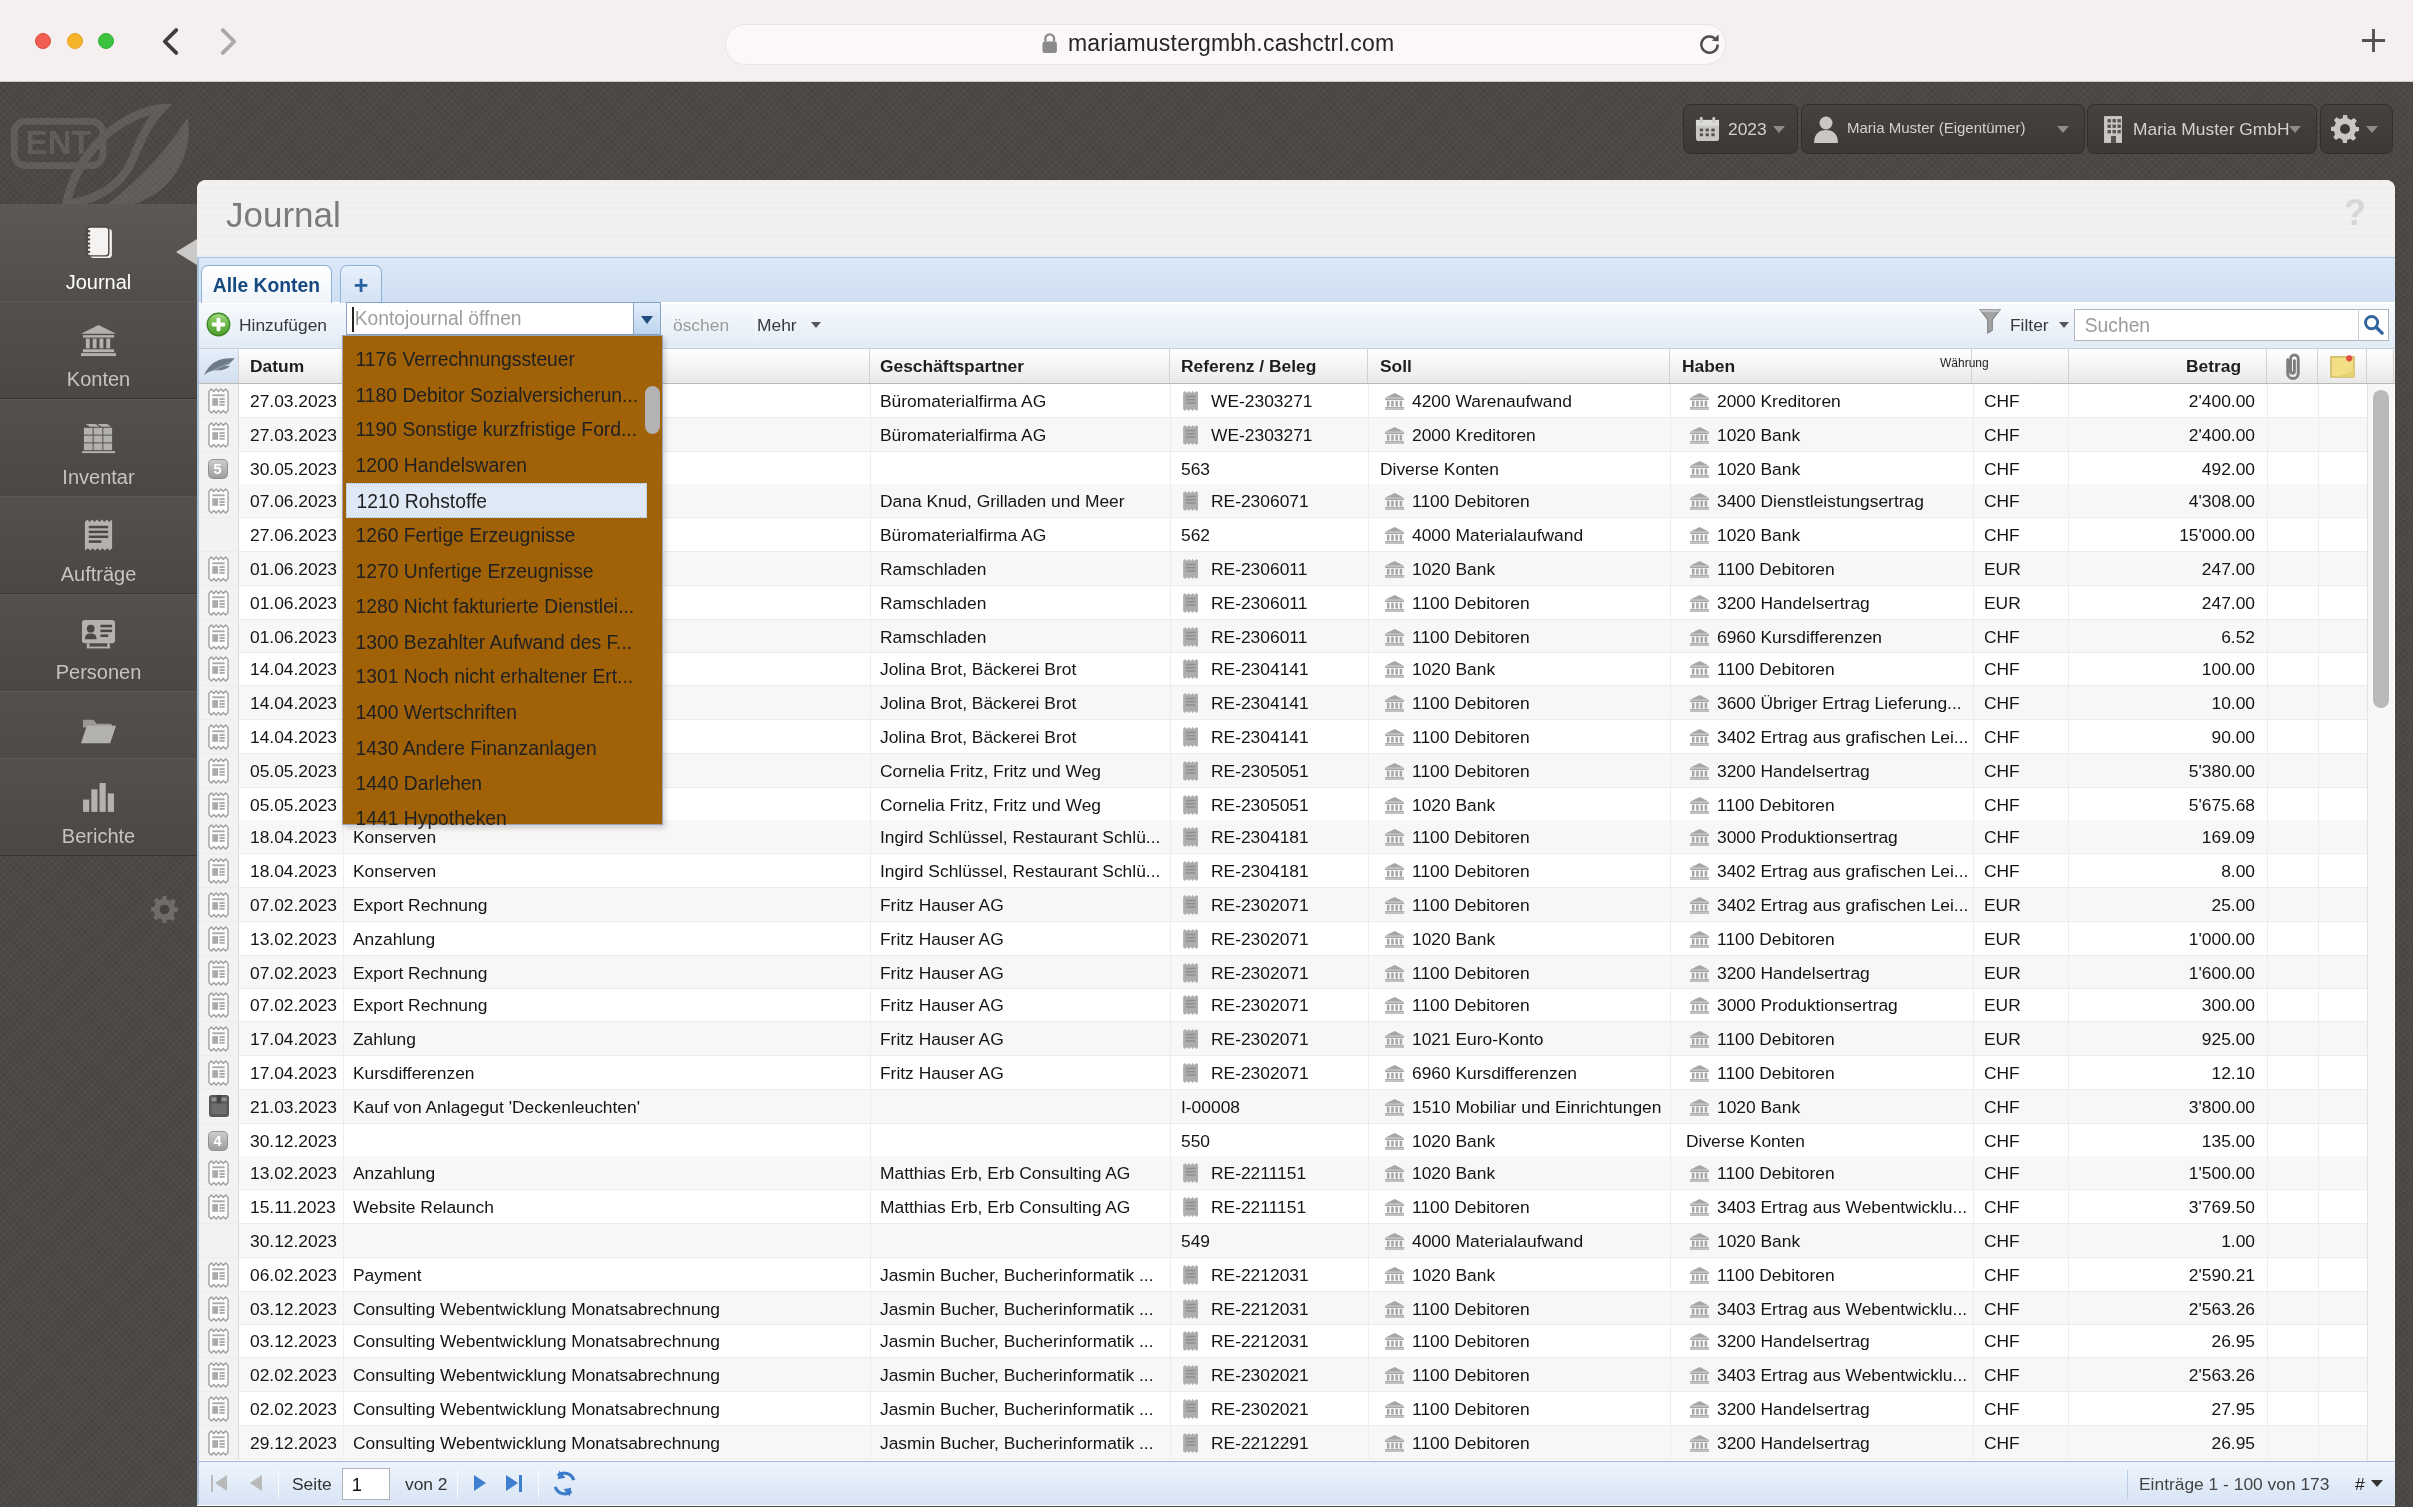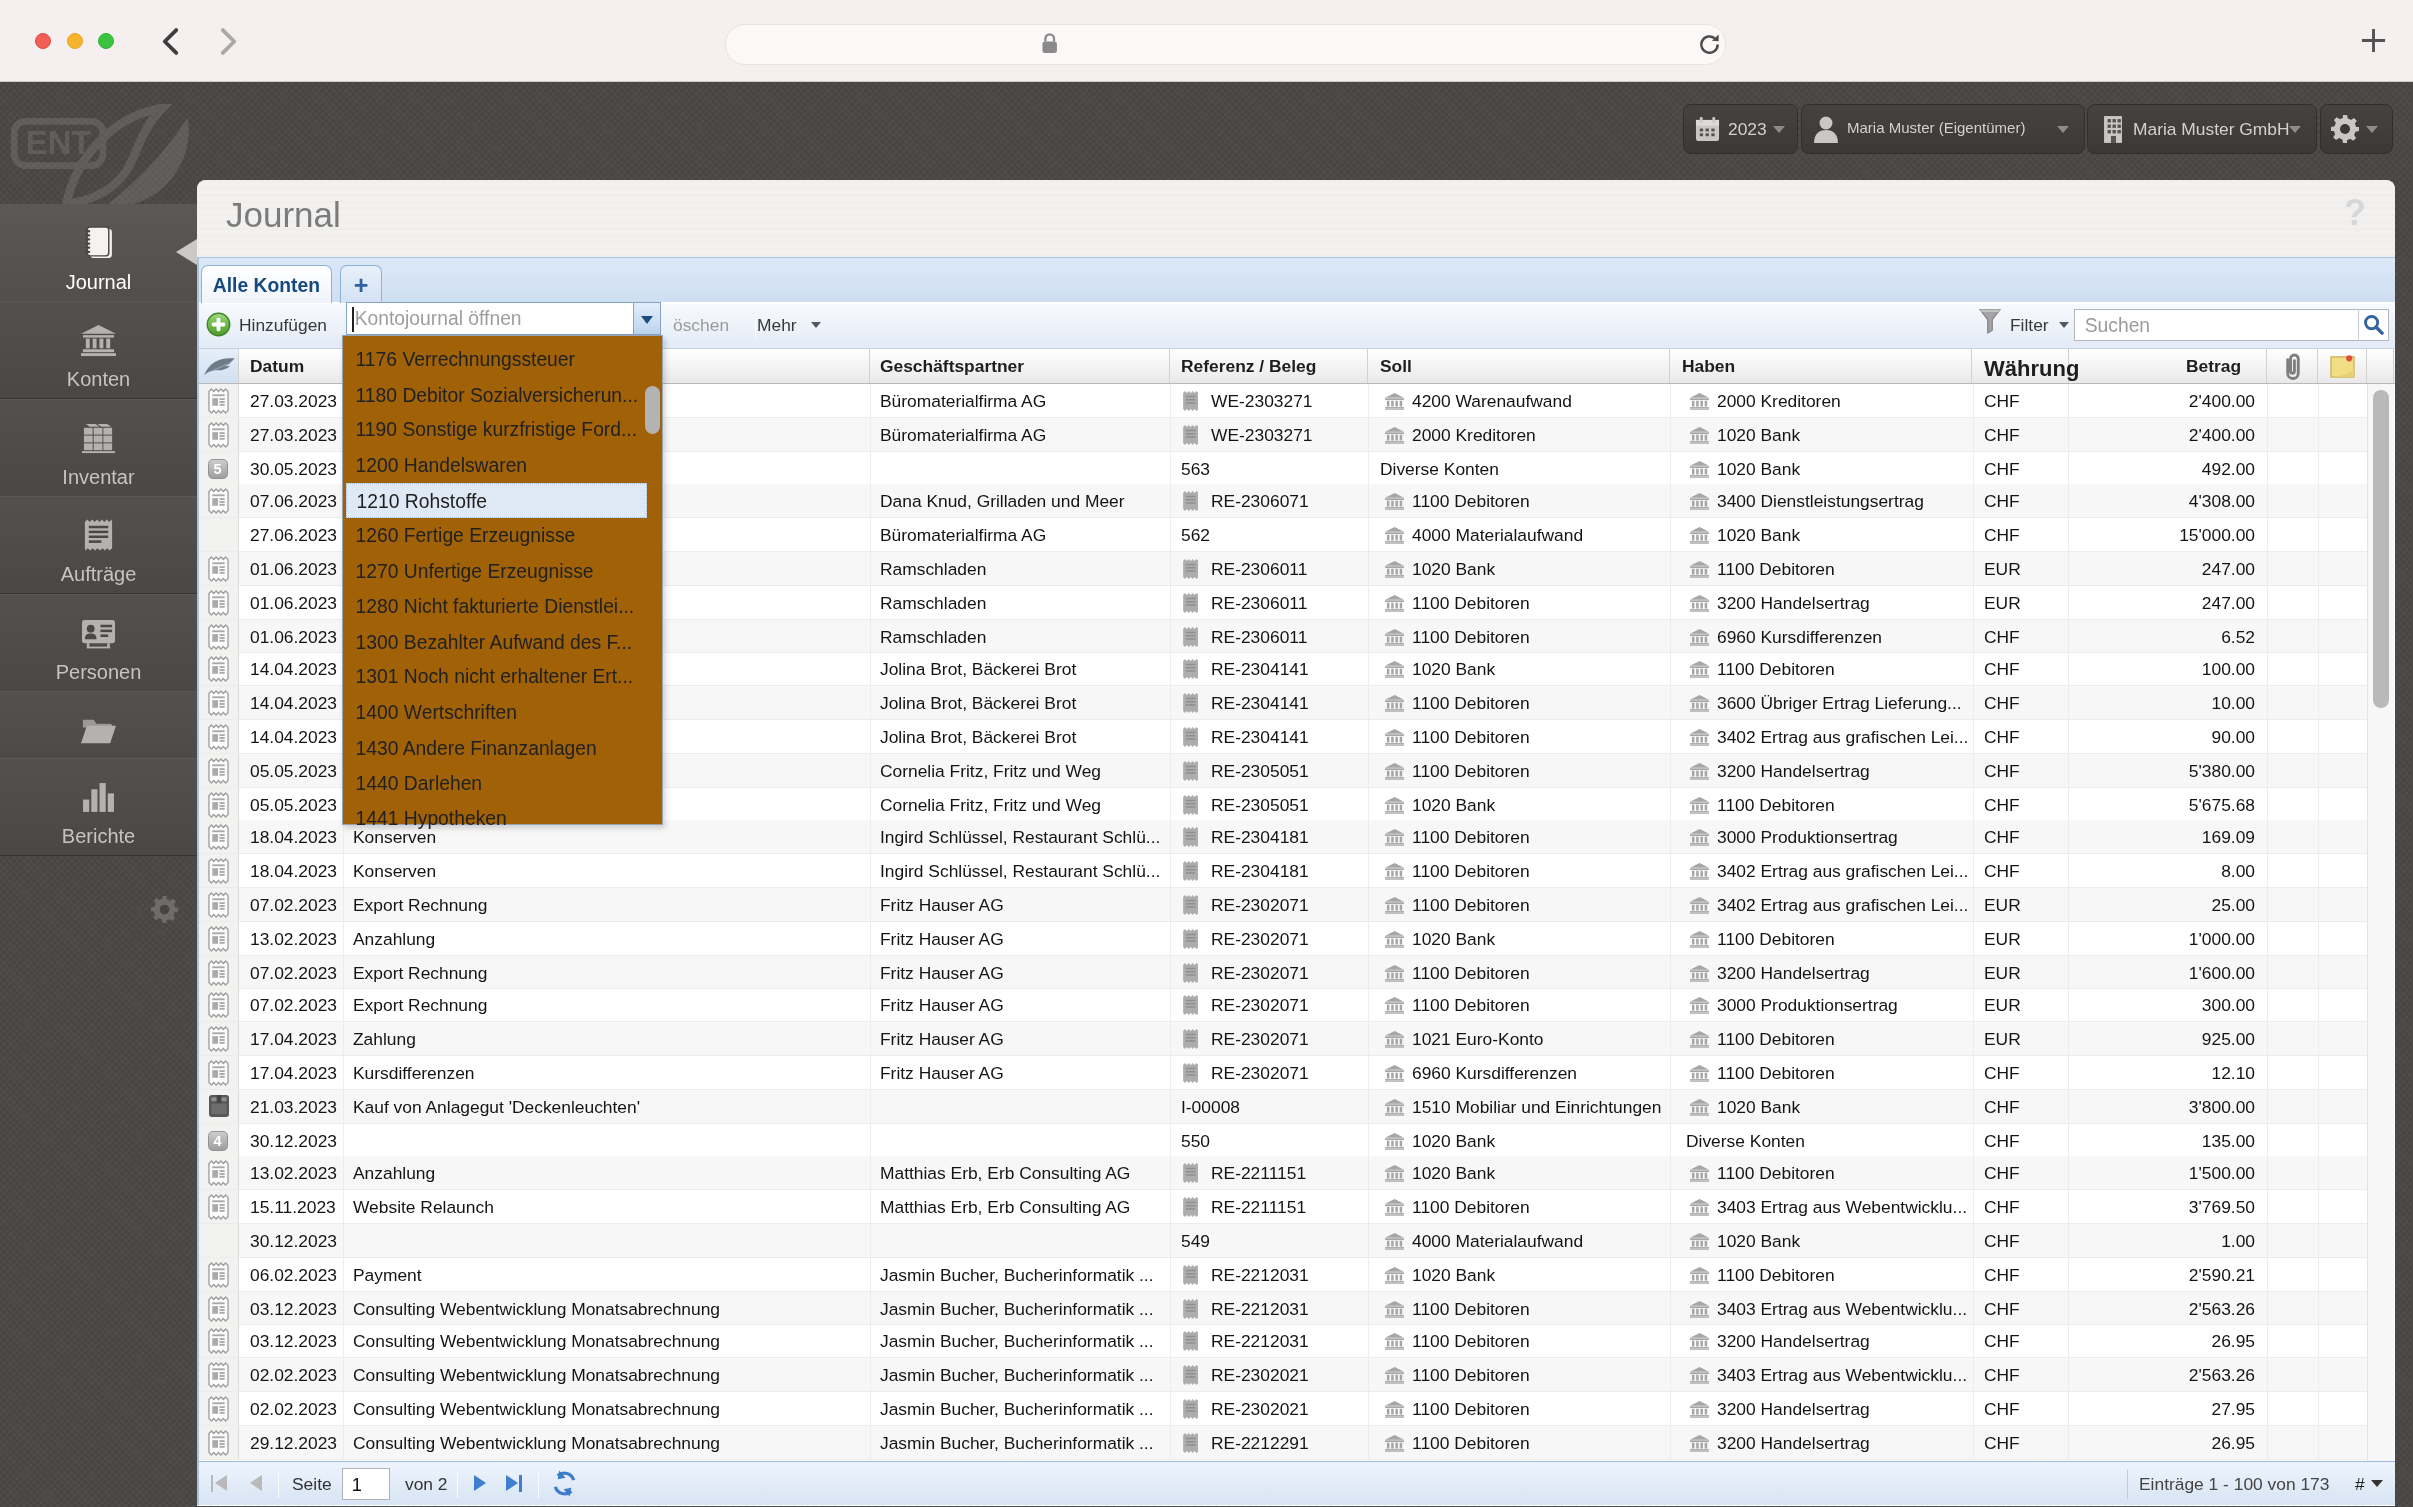--- a/index.html
+++ b/index.html
@@ -293,20 +293,21 @@
  <svg class="abs" style="left:160px;top:27px" width="21" height="29" viewBox="0 0 22 30">
       <path d="M17 3 L5 15 L17 27" fill="none" stroke="#3d3d3d" stroke-width="4" stroke-linecap="round" stroke-linejoin="round"></path>
     </svg>
  <svg class="abs" style="left:218px;top:27px" width="21" height="29" viewBox="0 0 22 30">
       <path d="M5 3 L17 15 L5 27" fill="none" stroke="#aaa8a7" stroke-width="4" stroke-linecap="round" stroke-linejoin="round"></path>
     </svg>
  <div id="urlbar" class="abs"></div>
  <svg class="abs" style="left:1041px;top:31px" width="17.4" height="25" viewBox="0 0 18 26">
       <use href="#lock"></use>
     </svg>
+ <span id="urltxt" class="abs">mariamustergmbh.cashctrl.com</span>
  <svg class="abs" style="left:1697px;top:32px" width="25" height="25" viewBox="0 0 26 26">
       <use href="#brefresh"></use>
     </svg>
  <svg id="plus-br" class="abs" viewBox="0 0 28 28" width="27" height="27">
       <path d="M14 2 V26 M2 14 H26" stroke="#525252" stroke-width="3" fill="none"></path>
     </svg>
 </div>
 <div id="appbg" class="abs"></div>
 <svg class="abs" style="left:9.7px;top:104px" width="232" height="106" viewBox="0 0 240 110">
 <g opacity="0.15">
@@ -427,21 +428,21 @@
       <div class="hcell" style="left:1776px;width:96px"></div>
       <div class="hcell" style="left:1871px;width:199px"></div>
       <div class="hcell" style="left:2070px;width:51px"></div>
       <div class="hcell" style="left:2121px;width:49px"></div>
       <div class="hcell" style="left:2170px;width:27px"></div>
       <span class="abs" style="left:53px;top:6.8px;font-size:17.4px;font-weight:bold;color:#1e1e1e">Datum</span>
       <span class="abs" style="left:683px;top:6.8px;font-size:17.4px;font-weight:bold;color:#1e1e1e">Geschäftspartner</span>
       <span class="abs" style="left:984px;top:6.8px;font-size:17.4px;font-weight:bold;color:#1e1e1e">Referenz / Beleg</span>
       <span class="abs" style="left:1183px;top:6.8px;font-size:17.4px;font-weight:bold;color:#1e1e1e">Soll</span>
       <span class="abs" style="left:1485px;top:6.8px;font-size:17.4px;font-weight:bold;color:#1e1e1e">Haben</span>
-      <span class="abs" style="left:1787px;top:6.8px;font-size:22px;font-weight:bold;color:#1e1e1e">Währung</span>
+      <span class="abs" style="left:1743px;top:6.8px;font-size:12px;font-weight:normal;color:#1e1e1e">Währung</span>
       <span class="abs" style="left:1989px;top:6.8px;font-size:17.4px;font-weight:bold;color:#1e1e1e">Betrag</span>
       <svg class="abs" style="left:5.8px;top:7.7px" width="33" height="19.3" viewBox="0 0 34 20">
         <use href="#feather"></use>
       </svg>
       <svg class="abs" style="left:2083px;top:3.9px" width="25" height="27" viewBox="0 0 26 28">
         <use href="#clip"></use>
       </svg>
       <svg class="abs" style="left:2133px;top:4.8px" width="25" height="24" viewBox="0 0 26 25">
         <use href="#note"></use>
       </svg>

